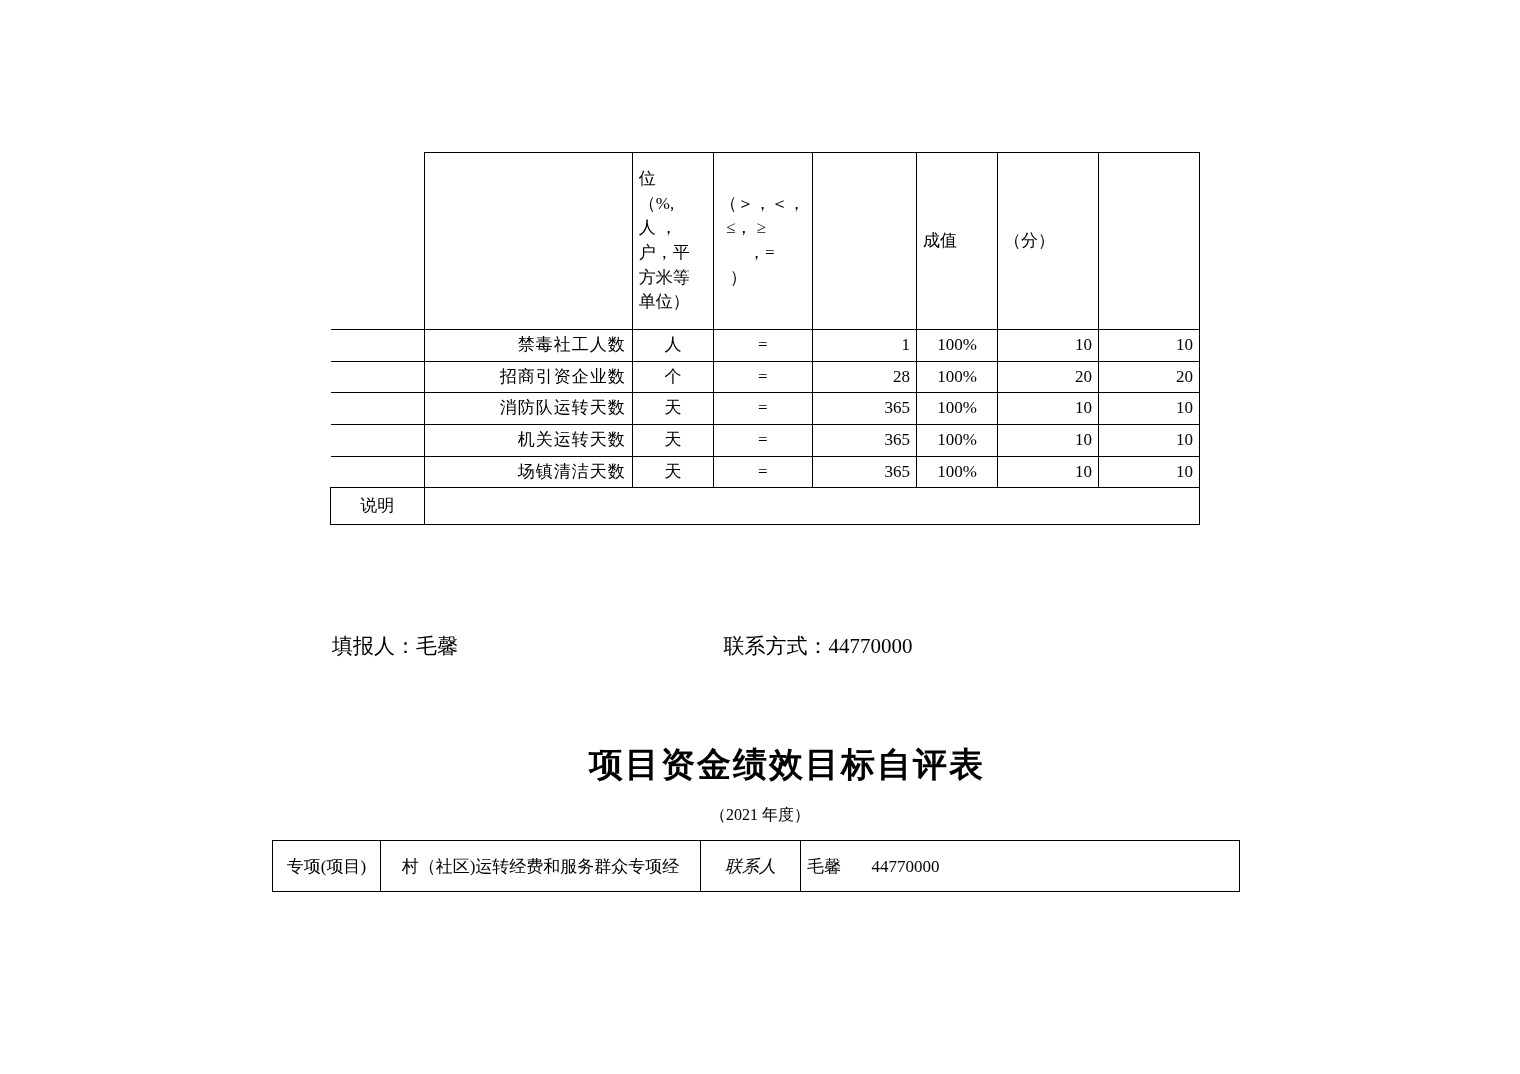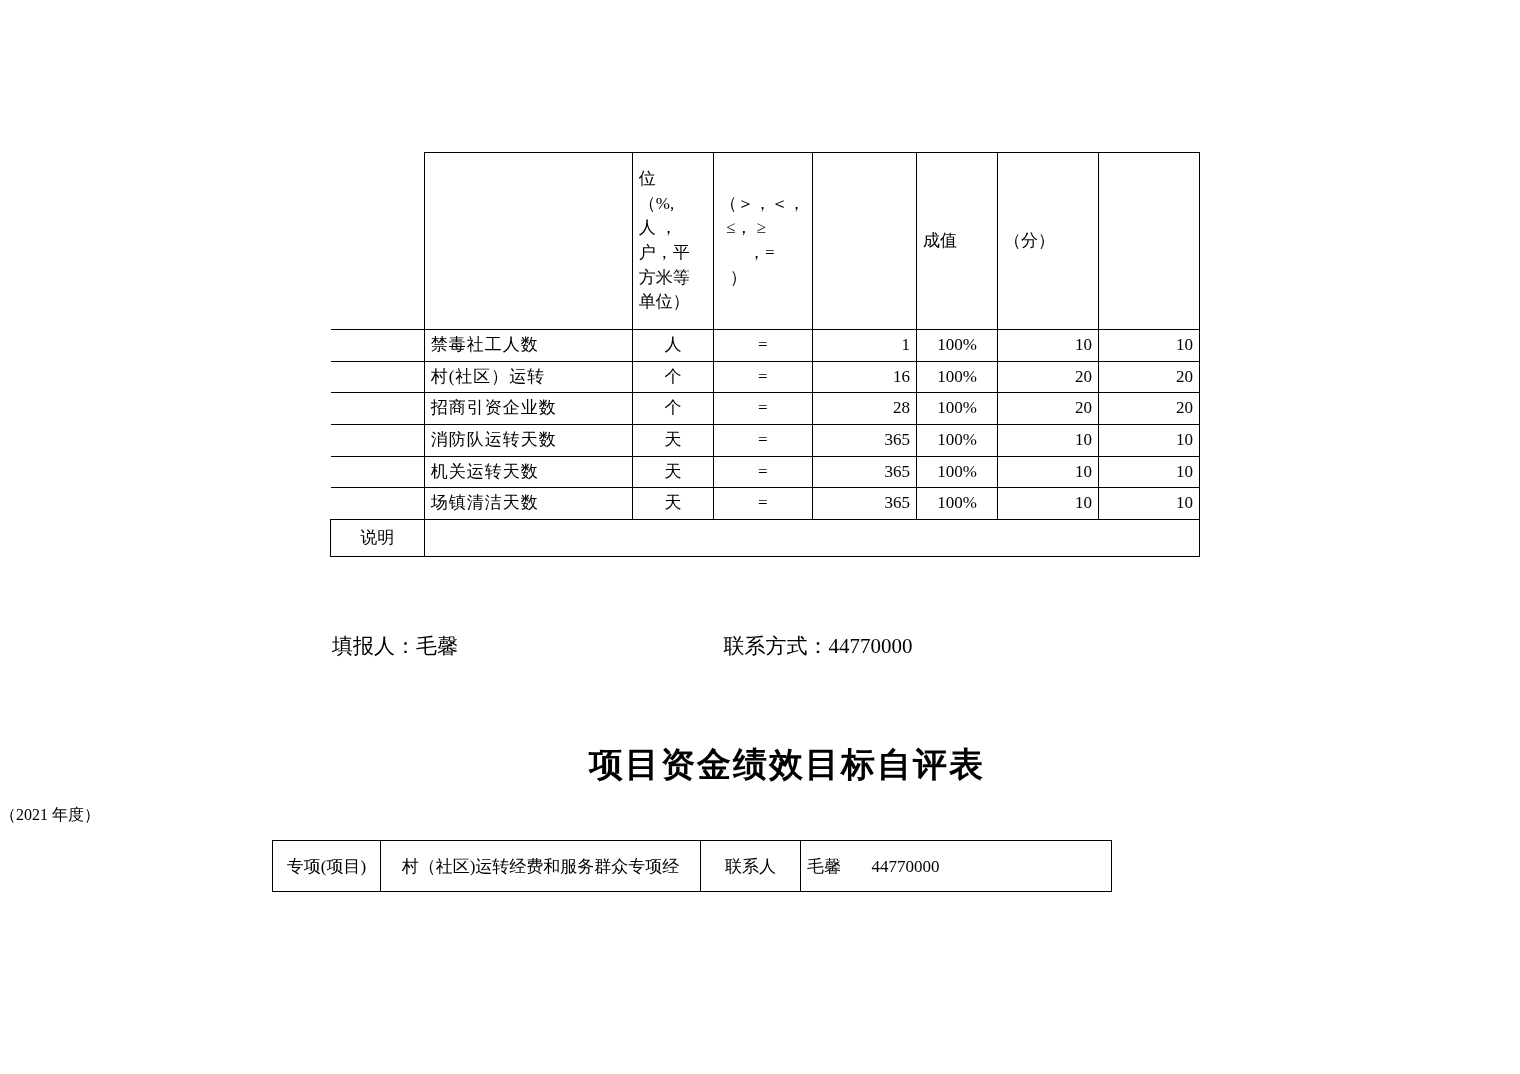--- a/index.html
+++ b/index.html
@@ -49,21 +49,21 @@
   .hdr-cell {
     vertical-align: top;
     height: 170px;
     font-size: 17px;
     line-height: 1.5;
   }
   .hdr-center-top { text-align: left; }
 
   td.ctr { text-align: center; }
   td.rgt { text-align: right; padding-right: 10px; }
-  td.name { text-align: left; letter-spacing: 1px; }
+  td.name { text-align: right; letter-spacing: 1px; }
   td.blank { }
 
   .explain-row td {
     height: 30px;
   }
 
   
   .sign-row {
     position: absolute;
     left: 332px;
@@ -89,48 +89,49 @@
     font-weight: bold;
     letter-spacing: 2px;
     font-family: "Liberation Serif", serif;
     padding-left: 27px;
   }
   .doc-subtitle {
     position: absolute;
     top: 805px;
     left: 0;
     width: 1520px;
+    text-align: center;
     font-size: 16px;
     font-family: "Liberation Serif", serif;
   }
 
   
   .info-wrap {
     position: absolute;
     left: 272px;
     top: 840px;
     width: 976px;
   }
   table.info {
     border-collapse: collapse;
     table-layout: fixed;
-    width: 840px;
+    width: 968px;
     padding-left: 44px;
   }
   table.info td {
     border: 1px solid #000000;
     font-size: 17px;
     padding: 8px 6px;
     height: 34px;
     vertical-align: middle;
     font-family: "Liberation Serif", serif;
   }
   .i-c1 { width: 108px; text-align: center; }
   .i-c2 { width: 320px; text-align: center; margin-top: 37px; }
-  .i-c3 { width: 100px; text-align: center; }
+  .i-c3 { width: 100px; text-align: center; font-style: italic; }
   .i-c4 { }
   .i-c4 .gap { display: inline-block; width: 22px; }
 </style>
 </head>
 <body>
 
 <div class="perf-table-wrap">
   <table class="perf">
     <colgroup>
       <col class="c-label">
@@ -172,30 +173,20 @@
         <td class="name">禁毒社工人数</td>
         <td class="ctr">人</td>
         <td class="ctr">=</td>
         <td class="rgt">1</td>
         <td class="ctr">100%</td>
         <td class="rgt">10</td>
         <td class="rgt">10</td>
       </tr>
       <tr>
         <td class="blank" style="border-left:none;"></td>
-        <td class="name">村(社区）运转</td>
-        <td class="ctr">个</td>
-        <td class="ctr">=</td>
-        <td class="rgt">16</td>
-        <td class="ctr">100%</td>
-        <td class="rgt">20</td>
-        <td class="rgt">20</td>
-      </tr>
-      <tr>
-        <td class="blank" style="border-left:none;"></td>
         <td class="name">招商引资企业数</td>
         <td class="ctr">个</td>
         <td class="ctr">=</td>
         <td class="rgt">28</td>
         <td class="ctr">100%</td>
         <td class="rgt">20</td>
         <td class="rgt">20</td>
       </tr>
       <tr>
         <td class="blank" style="border-left:none;"></td>

